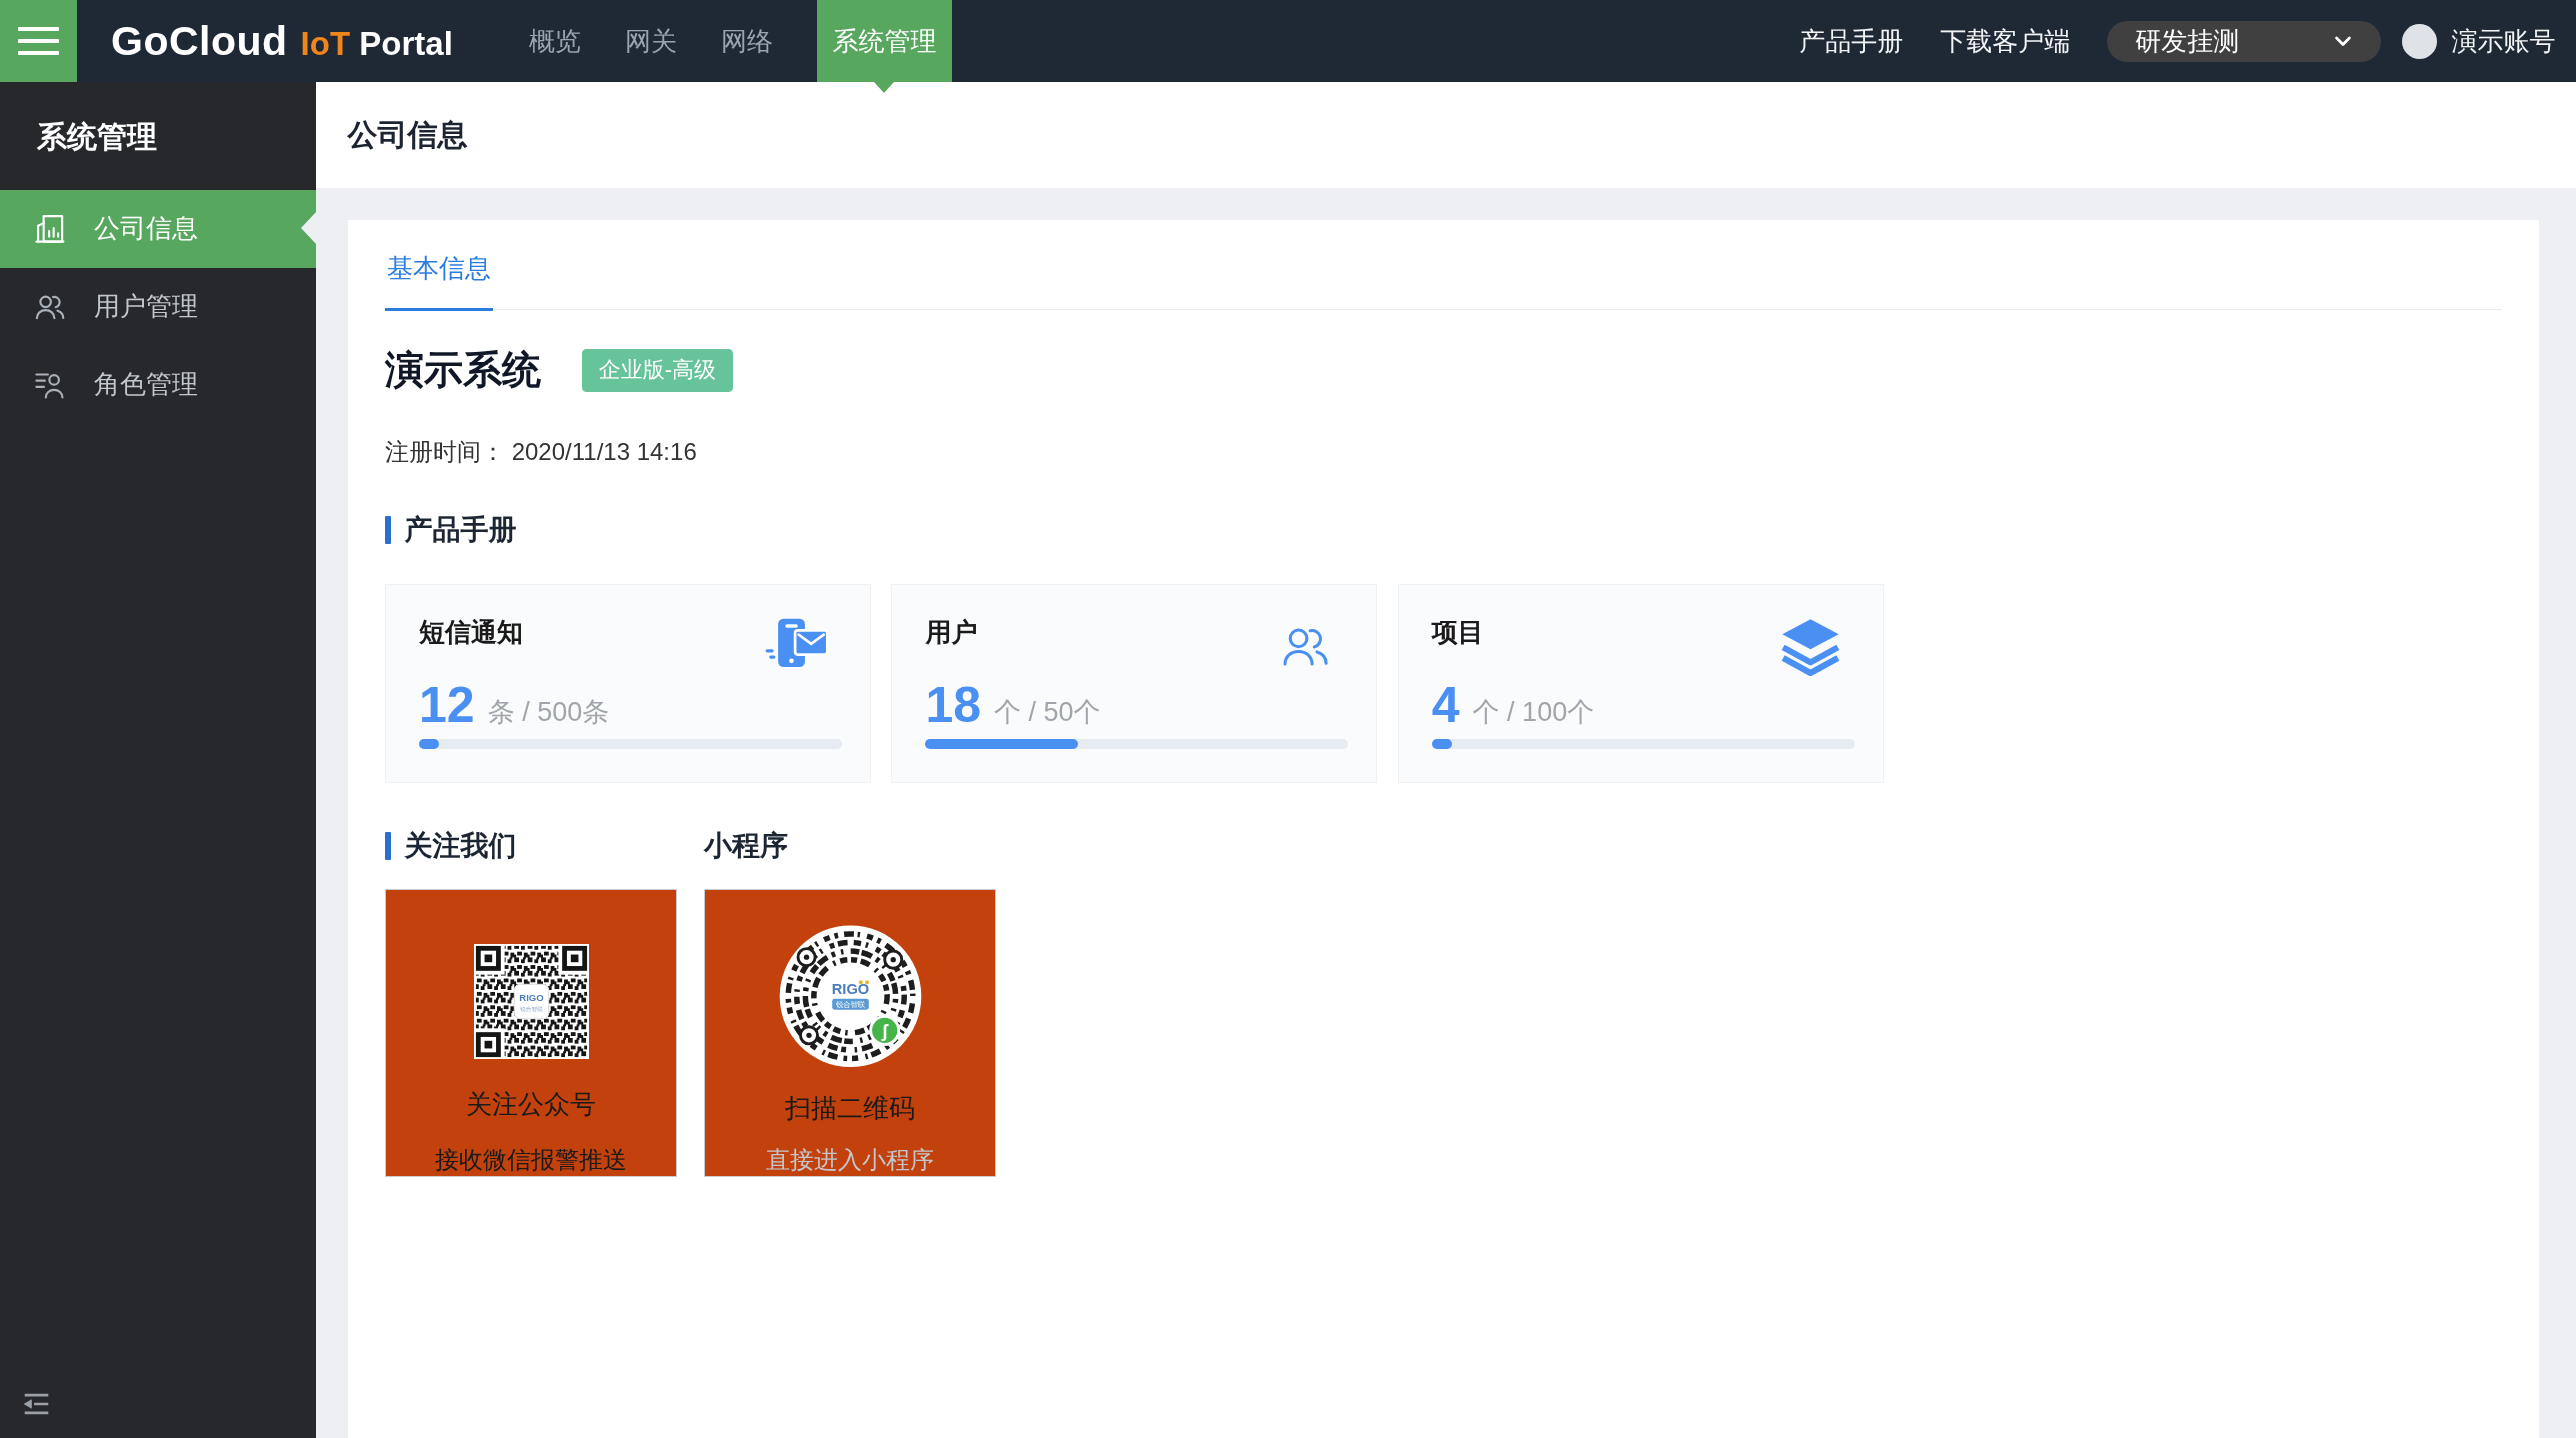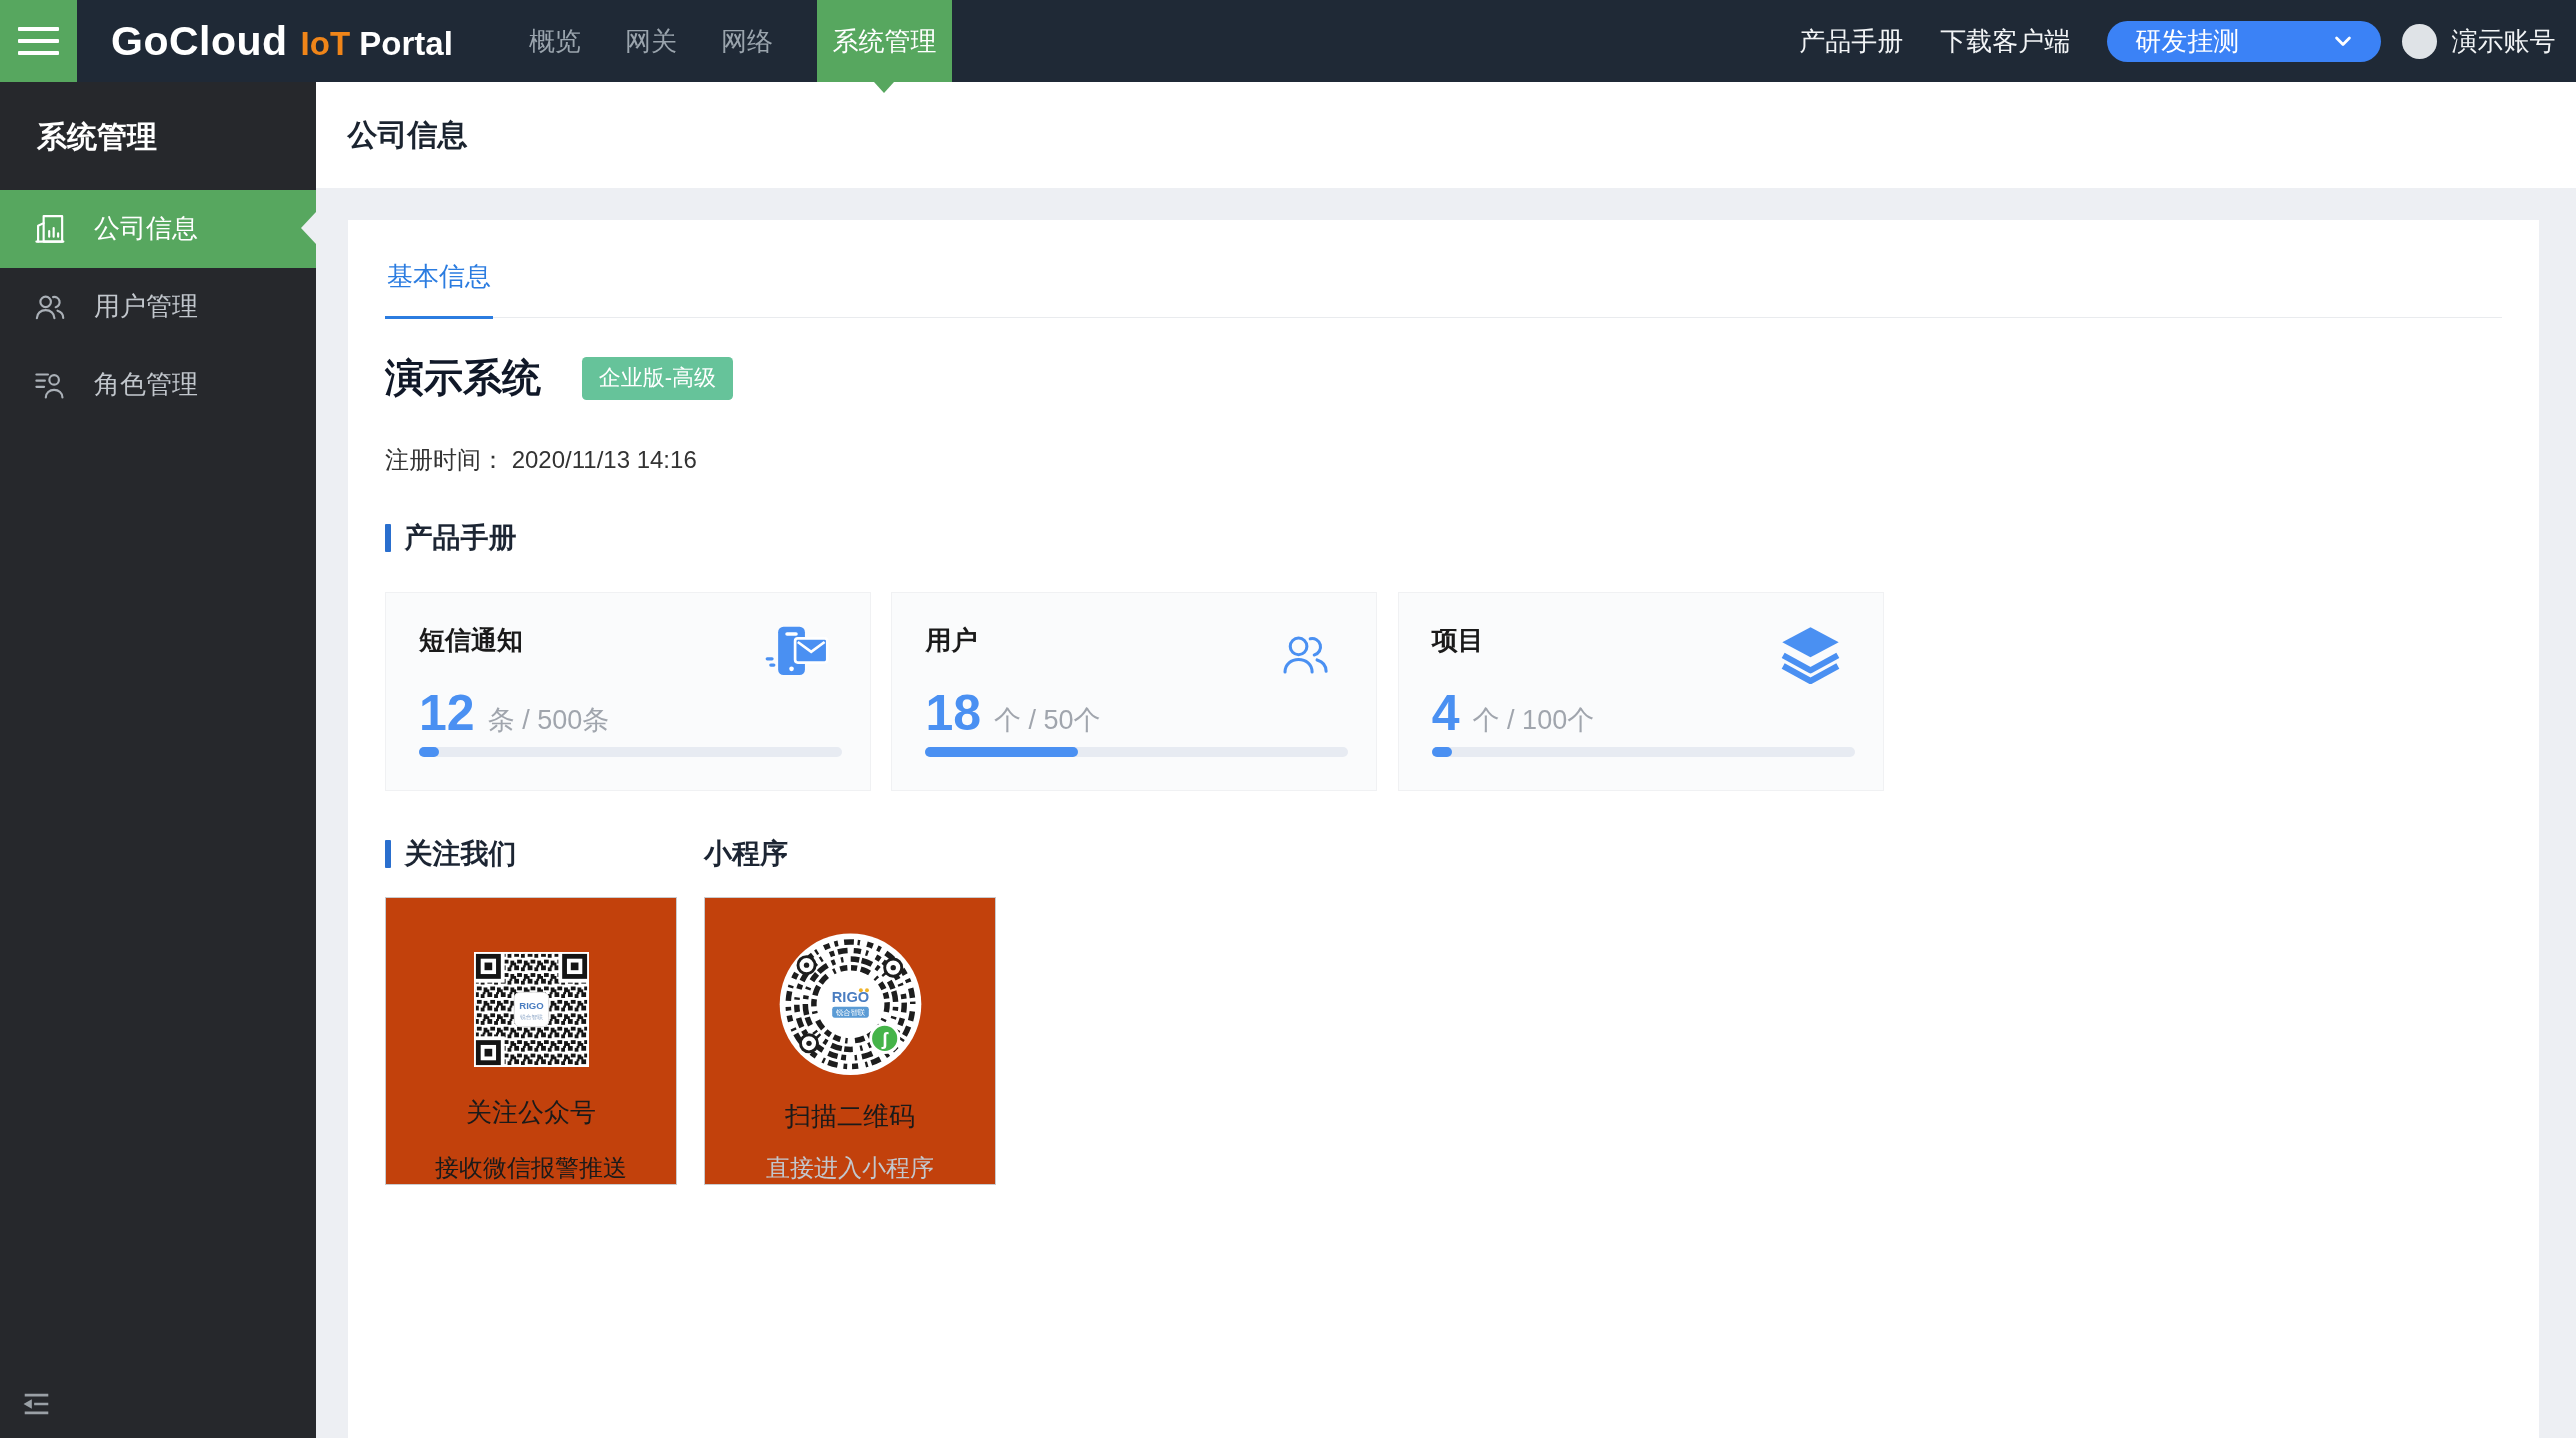--- a/index.html
+++ b/index.html
@@ -14,41 +14,41 @@
   .logo { margin-left:34px; display:flex; align-items:baseline; white-space:nowrap; flex:none; }
   .logo-main { color:#fff; font-size:41px; font-weight:bold; letter-spacing:0.5px; }
   .logo-iot { color:#f08519; font-size:33px; font-weight:bold; margin-left:13px; }
   .logo-portal { color:#fff; font-size:33px; font-weight:bold; margin-left:9.3px; }
   .top-nav { margin-left:76px; display:flex; align-items:center; height:82px; flex:none; }
   .top-nav-item { color:#9aa4ad; font-size:26px; margin-right:44px; height:82px; display:flex; align-items:center; cursor:pointer; }
   .top-nav-item.active { background:#57a75f; color:#fff; padding:0 15.7px; margin-right:0; position:relative; }
   .nav-caret { position:absolute; left:50%; bottom:-11px; margin-left:-10.2px; width:0; height:0; border-left:10.2px solid transparent; border-right:10.2px solid transparent; border-top:11px solid #57a75f; }
   .nav-right { margin-left:auto; margin-right:20.4px; display:flex; align-items:center; }
   .nav-link { color:#f2f4f6; font-size:26px; margin-right:37px; cursor:pointer; white-space:nowrap; }
-  .env-pill { width:274px; height:41px; border-radius:20.4px; background:#3b82f6; display:flex; align-items:center; padding:0 24px 0 28px; cursor:pointer; margin-right:20.4px; }
+  .env-pill { width:274px; height:41px; border-radius:20.4px; background:#404040; display:flex; align-items:center; padding:0 24px 0 28px; cursor:pointer; margin-right:20.4px; }
   .env-pill .env-val { color:#fff; font-size:26px; flex:1; }
   .avatar { width:35px; height:35px; border-radius:50%; background:#dfe3e7; margin-right:15px; cursor:pointer; flex:none; }
   .account { color:#f2f4f6; font-size:26px; cursor:pointer; white-space:nowrap; }
 
   
   .sidebar { position:absolute; top:82px; left:0; width:316px; height:1357px; background:#26282c; z-index:20; }
   .sidebar-title { color:#fff; font-size:30px; font-weight:bold; padding:35px 0 31.5px 37px; }
   .side-item { height:78px; display:flex; align-items:center; padding-left:31px; color:#c2c7cd; font-size:26px; cursor:pointer; position:relative; }
   .side-item .s-icon { width:37px; height:37px; margin-right:26px; display:flex; align-items:center; justify-content:center; color:#aab0b7; }
   .side-item.active { background:#57a75f; color:#fff; }
   .side-item.active .s-icon { color:#fff; }
   .side-arrow { position:absolute; right:0; top:50%; margin-top:-16.7px; width:0; height:0; border-top:16.7px solid transparent; border-bottom:16.7px solid transparent; border-right:15px solid #edeff3; }
   .collapse-btn { position:absolute; left:20.4px; bottom:20.4px; width:33px; height:30px; cursor:pointer; }
 
   
   .main { position:absolute; left:316px; top:82px; width:2260px; height:1357px; background:#edeff3; }
   .page-header { height:106px; background:#fff; display:flex; align-items:center; padding-left:31.5px; position:relative; }
   .page-title { font-size:30px; font-weight:bold; color:#1b2430; }
   .content { padding:31.5px 37px 0 32px; }
-  .card { background:#fff; width:2191px; height:1219px; padding:8px 37px; }
+  .card { background:#fff; width:2191px; height:1219px; padding:0 37px; }
 
   .tabbar { border-bottom:1.9px solid #e9ebee; }
   .tab { display:inline-block; font-size:26px; color:#2b7ce0; padding:31.5px 1.9px 22px; border-bottom:3.7px solid #2b7ce0; margin-bottom:-1.9px; cursor:pointer; }
 
   .company-row { margin-top:33px; display:flex; align-items:center; }
   .company-name { font-size:39px; font-weight:bold; color:#101828; }
   .plan-badge { margin-left:41px; background:#66c39a; color:#fff; font-size:22px; padding:6.5px 16.7px; border-radius:4.6px; }
 
   .register-row { margin-top:39px; font-size:24px; color:#333; }
 

